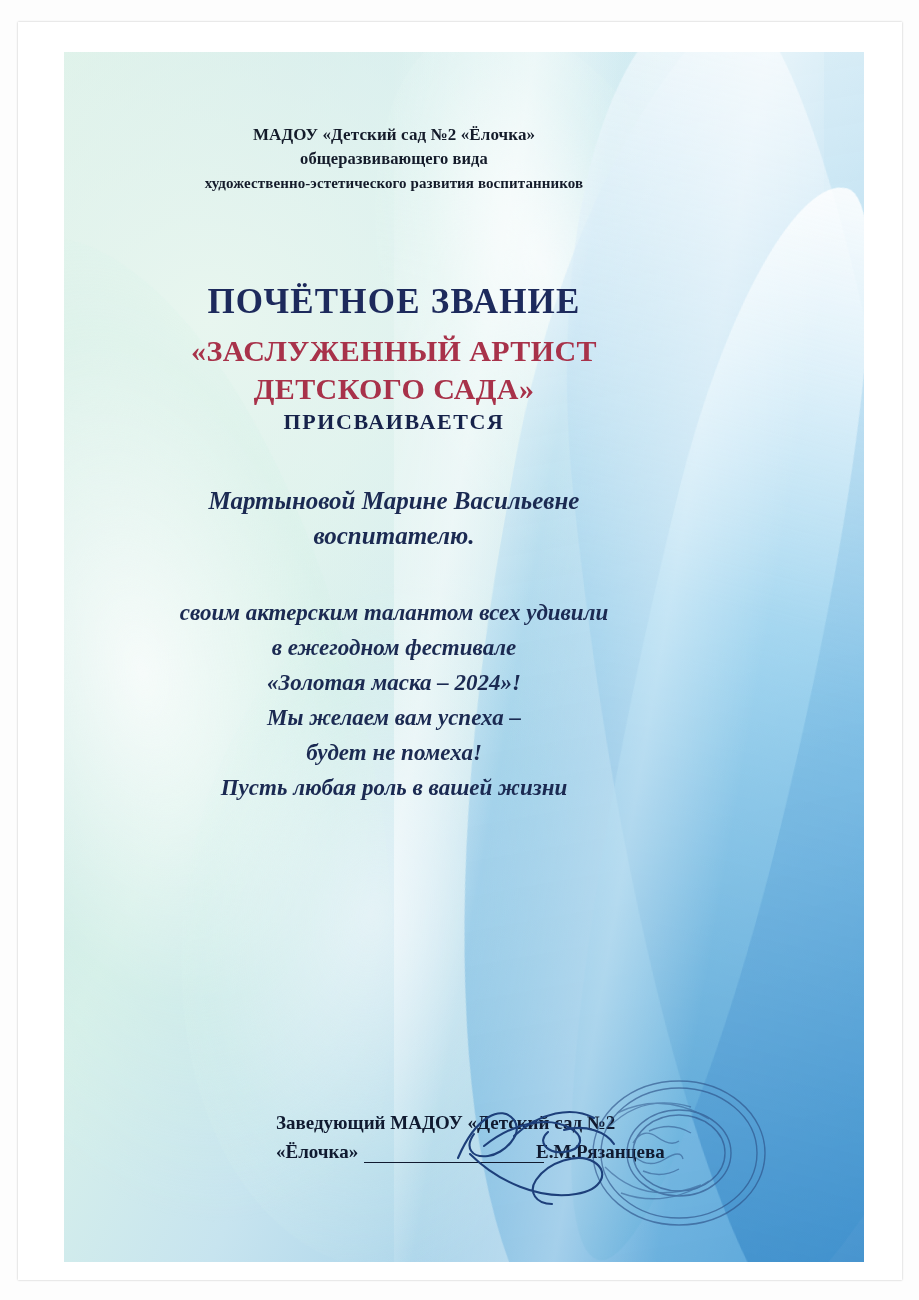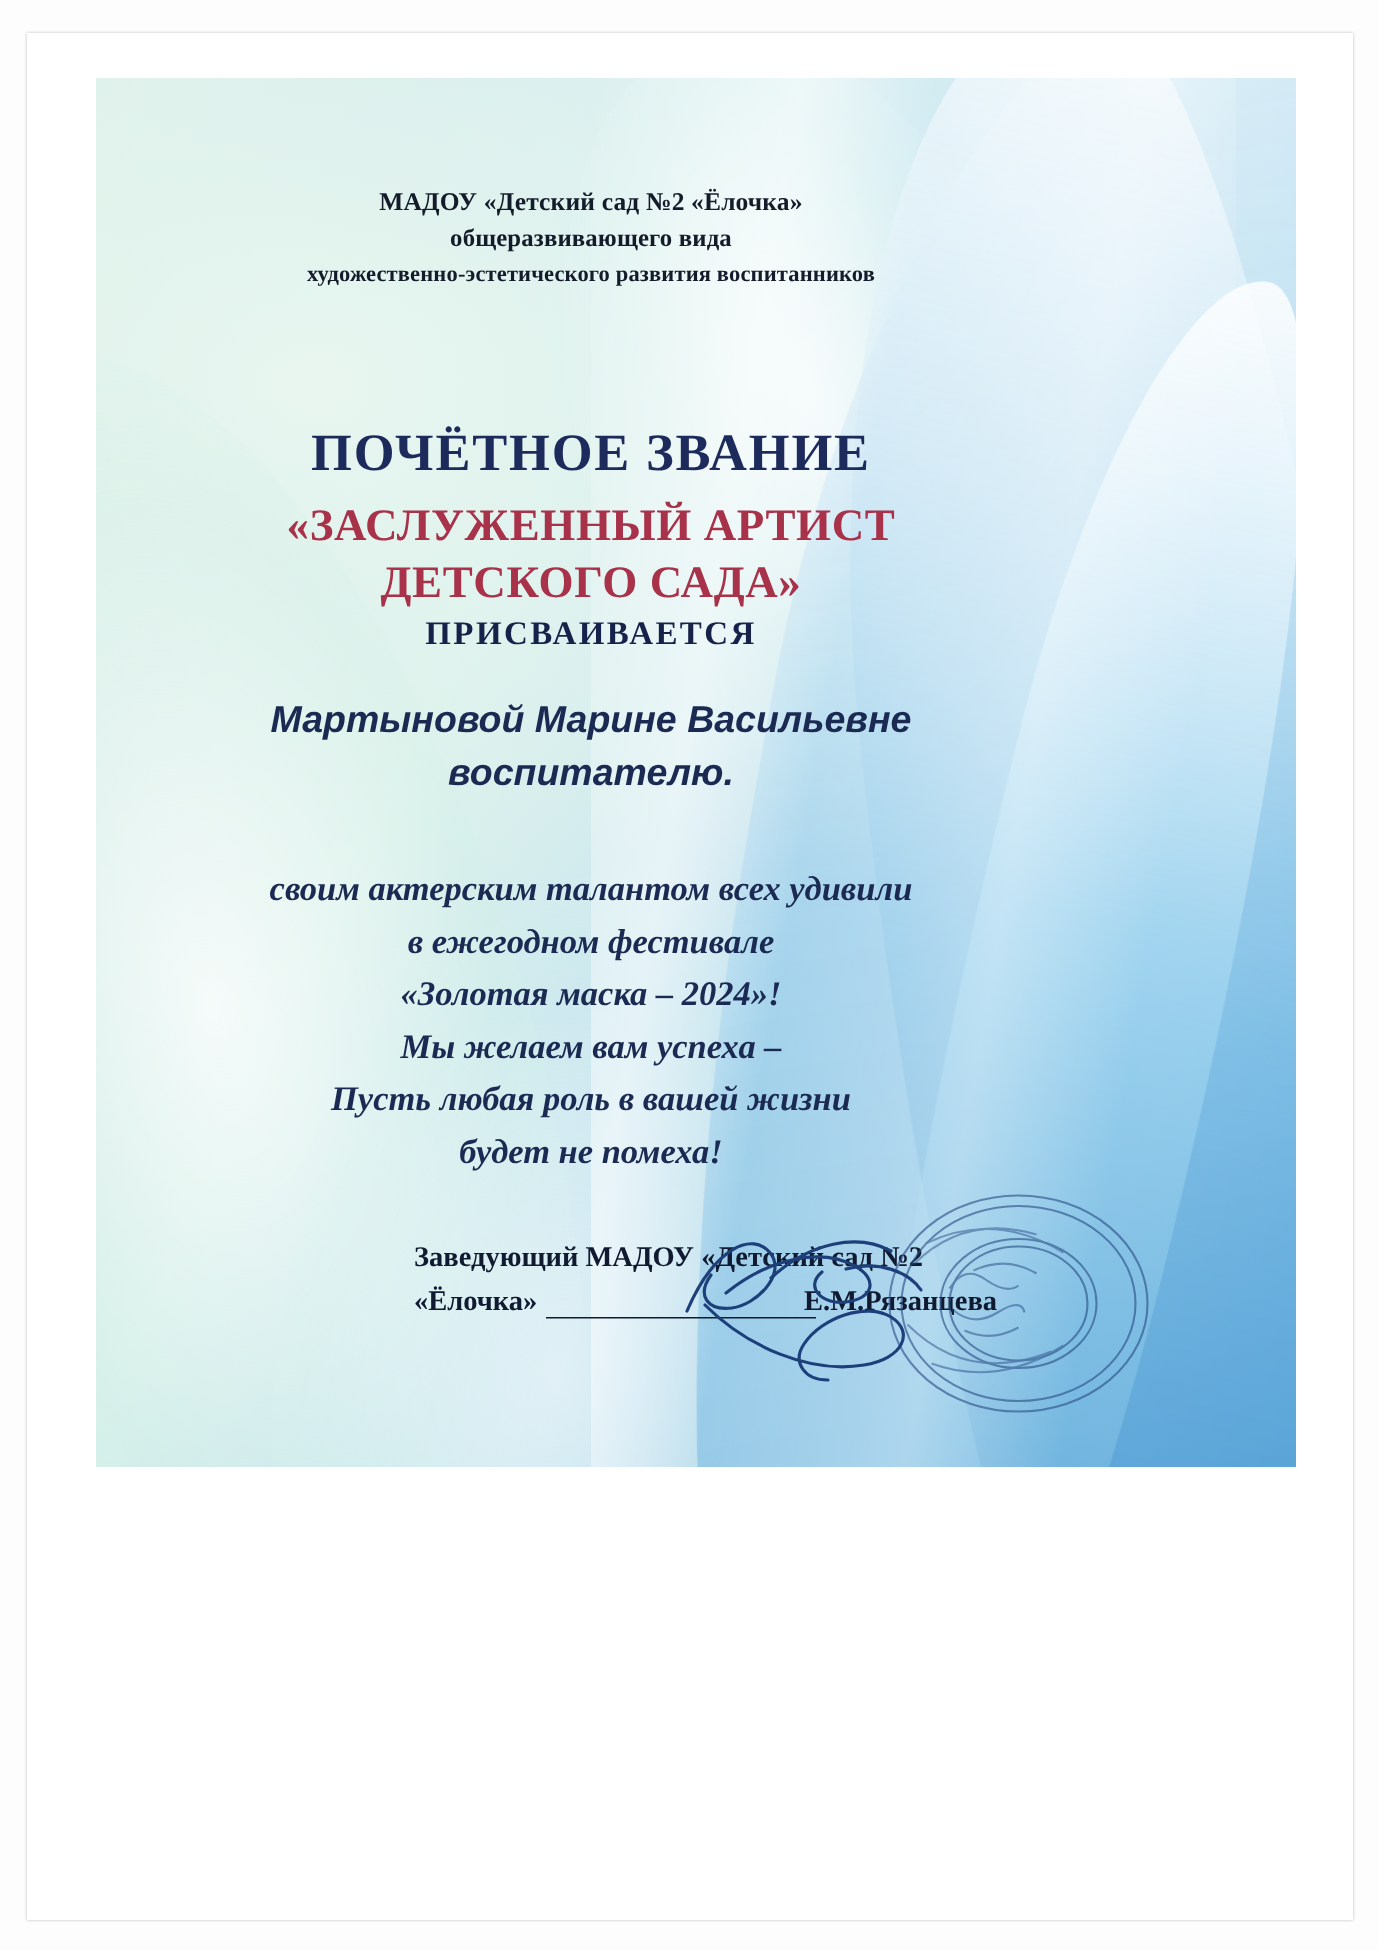--- a/index.html
+++ b/index.html
@@ -39,21 +39,21 @@
     inset: 0;
     background: #ffffff;
   }
 
   
   .art {
     position: absolute;
     left: 46px;
     top: 30px;
     width: 800px;
-    height: 926px;
+    height: 1210px;
     overflow: hidden;
     background:
       radial-gradient(120% 80% at 18% 22%, #e8f6ef 0%, rgba(232,246,239,0) 60%),
       radial-gradient(140% 90% at 75% 10%, #cfeaf4 0%, rgba(207,234,244,0) 55%),
       linear-gradient(115deg, #d8efe6 0%, #cfe9e6 18%, #d7f0ea 34%, #c7e4ef 52%, #a9d3ea 70%, #8fc4e6 84%, #63a9db 100%);
   }
 
   
   .ribbon {
     position: absolute;
@@ -161,22 +161,22 @@
 
   .awarded-to {
     font-family: "Liberation Serif", serif;
     font-weight: bold;
     font-size: 22px;
     letter-spacing: 1.6px;
     color: #16224a;
   }
 
   .recipient {
-    margin-top: 28px;
-    font-family: Liberation Sans, sans-serif;
+    margin-top: 48px;
+    font-family: Liberation Serif, serif;
     font-weight: bold;
     font-style: italic;
     font-size: 25px;
     line-height: 1.42;
     color: #1b2a52;
   }
   .recipient .ln { display: block; }
 
   .verse {
     margin-top: 42px;
@@ -285,22 +285,22 @@
         <div class="recipient">
           <span class="ln">Мартыновой Марине Васильевне</span>
           <span class="ln">воспитателю.</span>
         </div>
 
         <div class="verse">
           <span class="ln">своим актерским талантом всех удивили</span>
           <span class="ln">в ежегодном фестивале</span>
           <span class="ln">«Золотая маска – 2024»!</span>
           <span class="ln">Мы желаем вам успеха –</span>
+          <span class="ln">будет не помеха!</span>
           <span class="ln">Пусть любая роль в вашей жизни</span>
-          <span class="ln">будет не помеха!</span>
         </div>
       </div>
 
       <div class="signature">
         <div class="sig-row-1">Заведующий МАДОУ «Детский сад №2</div>
         <div class="sig-row-2">
           <span>«Ёлочка»</span>
           <span class="sig-rule"></span>
           <span class="sig-name">Е.М.Рязанцева</span>
         </div>

